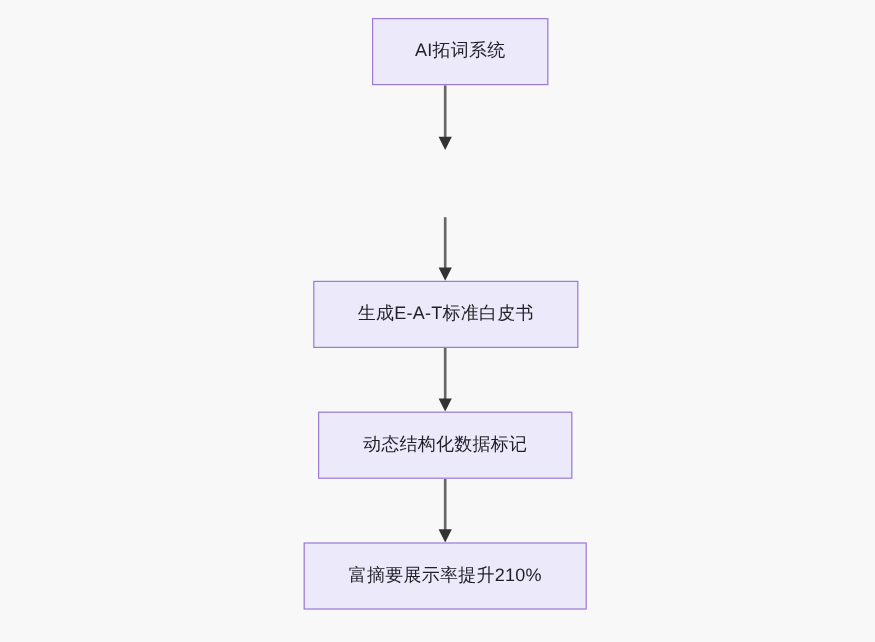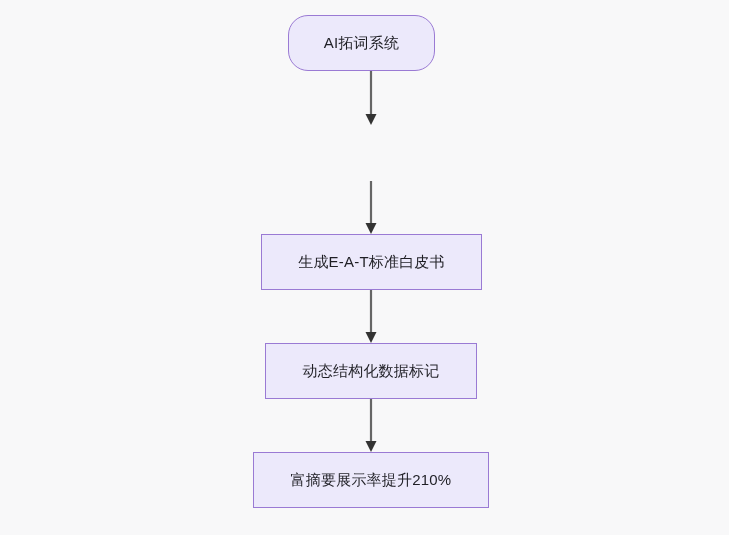--- a/index.html
+++ b/index.html
@@ -71,21 +71,21 @@
     </svg>
   </div>
 
   <div class="edge" id="edge-4" style="left: 359px; top: 399px; height: 53px;">
     <svg width="24" height="53" viewBox="0 0 24 53" xmlns="http://www.w3.org/2000/svg">
       <line x1="12" y1="0" x2="12" y2="45" stroke="#666666" stroke-width="2.2"></line>
       <polygon points="12,53 6.5,42 17.5,42" fill="#333333"></polygon>
     </svg>
   </div>
 
-  <div class="node" id="node-1" style="left: 288px; top: 15px; width: 147px; height: 56px; border-radius: 20px;">
+  <div class="node" id="node-1" style="left: 310px; top: 15px; width: 147px; height: 56px;">
     <span class="node-label">AI拓词系统</span>
   </div>
 
 
   <div class="node" id="node-4" style="left: 265px; top: 343px; width: 212px; height: 56px;">
     <span class="node-label">动态结构化数据标记</span>
   </div>
 
   <div class="node" id="node-3" style="left: 261px; top: 234px; width: 221px; height: 56px;">
     <span class="node-label">生成E-A-T标准白皮书</span>

